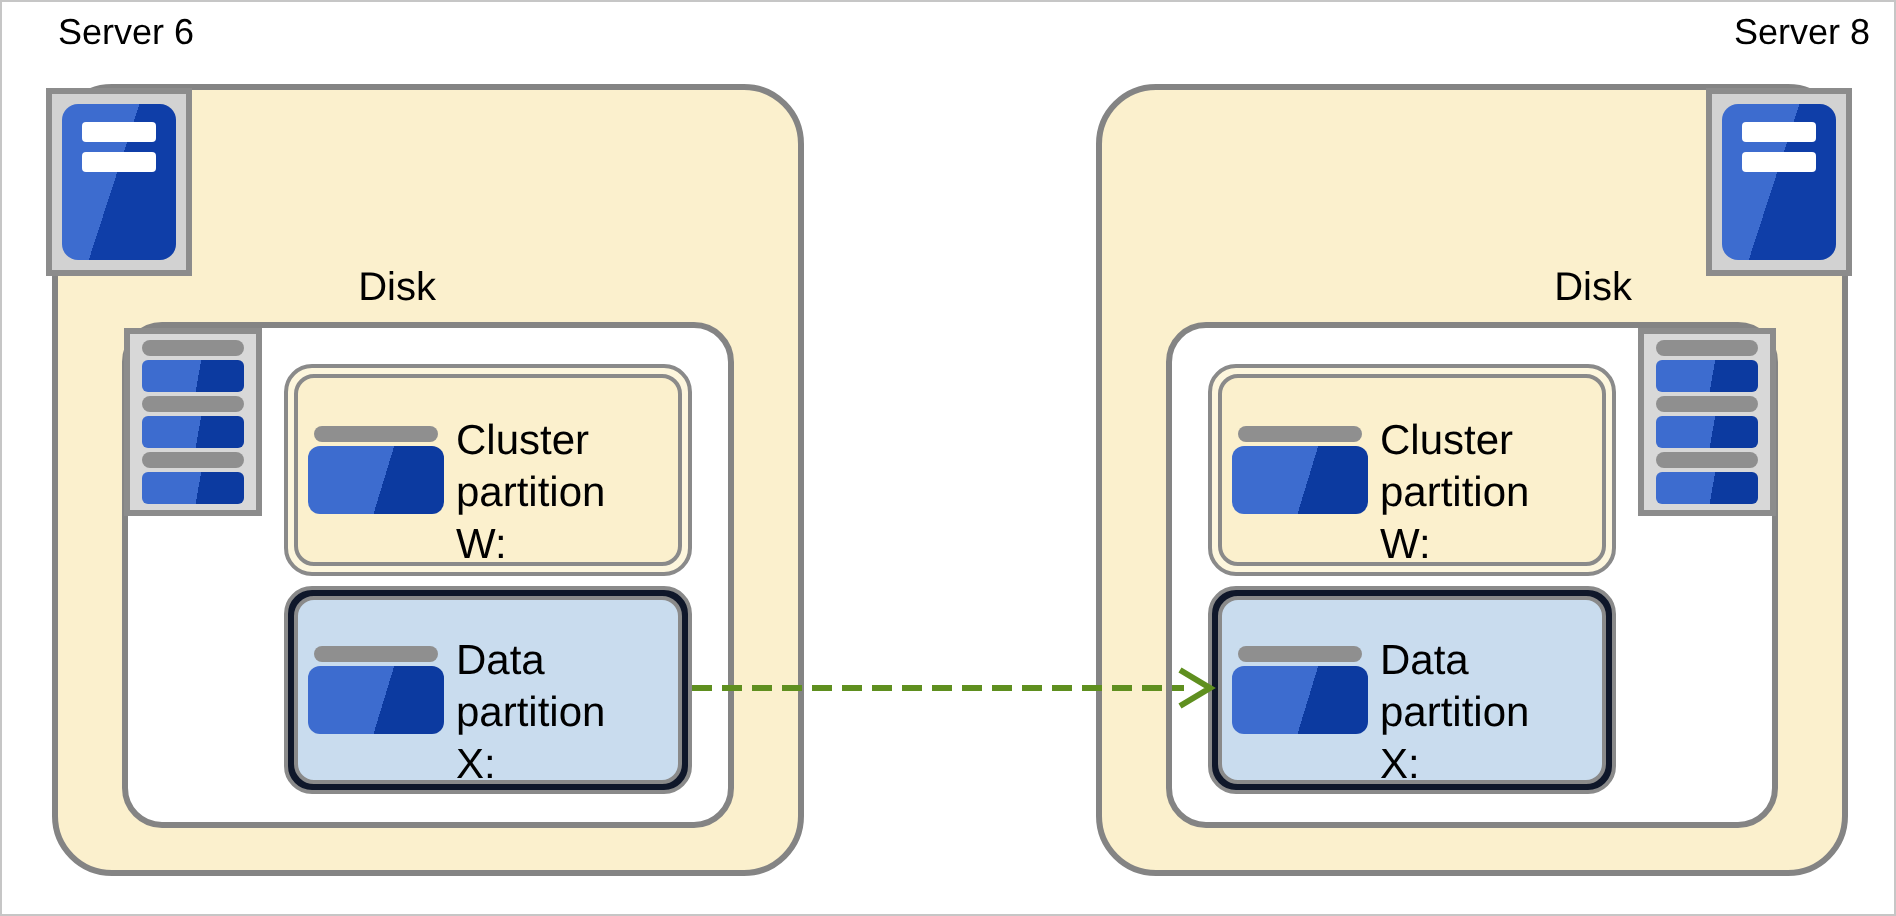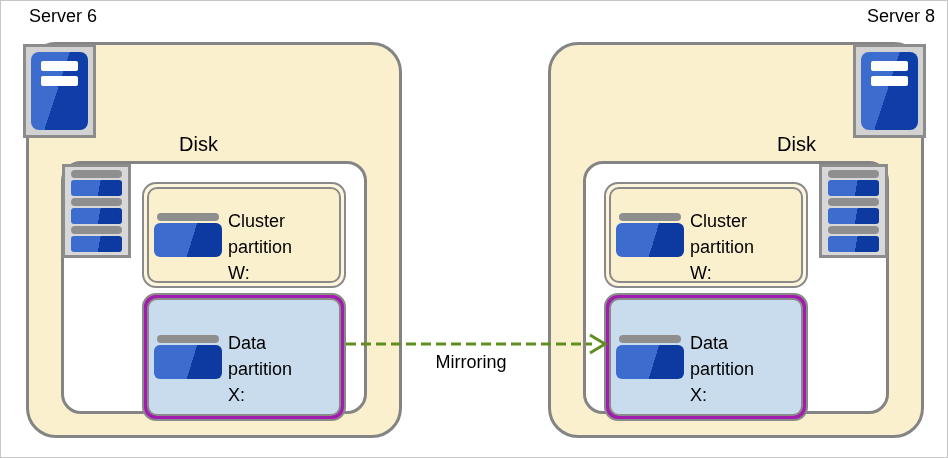--- a/index.html
+++ b/index.html
@@ -56,34 +56,34 @@
   .s2-disk-icon { left:818px; }
   .bar-gray { flex:0 0 8px; border-radius:4px; background:#8f8f8f; }
   .bar-blue { flex:0 0 16px; border-radius:3px;
     background:linear-gradient(100deg,#3d6ccf 0%,#3d6ccf 55%,#0c3aa0 55%,#0c3aa0 100%); }
 
   .partition {
     position:absolute; width:204px; border:2px solid #8a8a8a; border-radius:14px;
     padding:3px; box-sizing:border-box; z-index:3;
   }
   .part-cluster { top:181px; height:106px; background:#fdf6dd; }
-  .part-data { top:292px; height:128px; background:#a21caf; }
+  .part-data { top:292px; height:104px; background:#0f172a; }
   .s1-part { left:141px; }
   .s2-part { left:603px; }
   .partition-inner {
     width:100%; height:100%; border:2px solid #8a8a8a; border-radius:10px;
     box-sizing:border-box; display:flex; align-items:center; padding-left:5px;
   }
   .inner-cluster { background:#fbf0cd; }
   .inner-data { background:#c9dcee; }
   .part-icon { flex:0 0 68px; }
   .part-icon-bar { width:62px; height:8px; border-radius:4px; background:#8f8f8f; margin:0 auto 2px auto; }
   .part-icon-body { width:68px; height:34px; border-radius:6px;
     background:linear-gradient(107deg,#3d6ccf 0%,#3d6ccf 55%,#0c3aa0 55%,#0c3aa0 100%); }
-  .part-text { margin-left:6px; font-size:18px; line-height:26px;margin-top:23px; }
+  .part-text { margin-left:6px; font-size:21px; line-height:26px;margin-top:23px; }
 
   .mirror-arrow { position:absolute; left:345px; top:327px; z-index:5; }
   .mirror-label { position:absolute; left:370px; top:351px; width:200px; text-align:center; font-size:18px; z-index:5; }
 </style>
 </head>
 <body>
 
 <div class="canvas">
 
   <div class="server-label s1-label">Server 6</div>
@@ -177,15 +177,14 @@
         <div>partition</div>
         <div>X:</div>
       </div>
     </div>
   </div>
 
   <svg class="mirror-arrow" width="262" height="32">
     <line x1="0" y1="16" x2="246" y2="16" stroke-width="3" stroke-dasharray="10,5" stroke="#5f8f1f"></line>
     <polyline points="244,7 259,16 244,25" fill="none" stroke-width="3" stroke="#5f8f1f"></polyline>
   </svg>
-  <div class="mirror-label">Mirroring</div>
 
 </div>
 
 </body></html>

